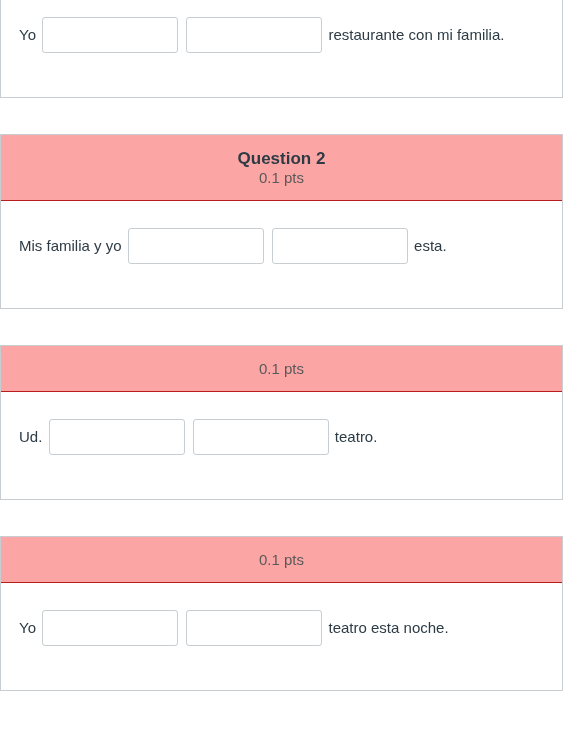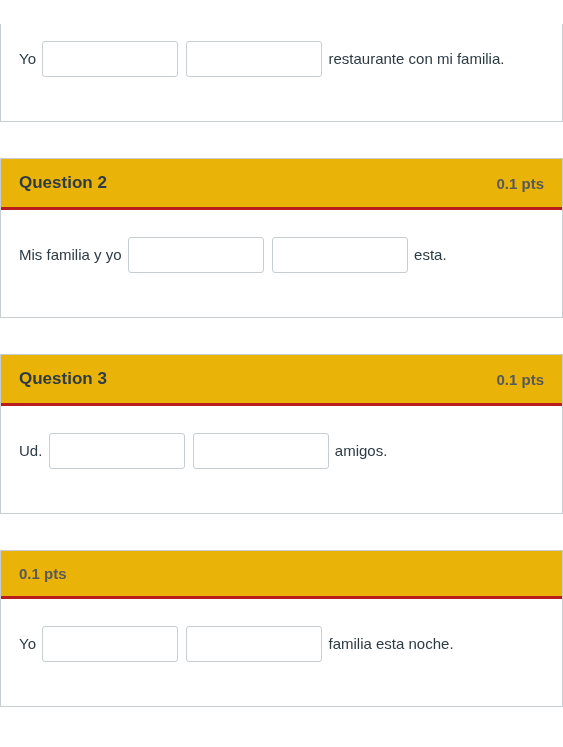--- a/index.html
+++ b/index.html
@@ -9,38 +9,38 @@
   width: 563px;
   color: #2d3b45;
 }
 .question-block {
   border: 1px solid #c7cdd1;
   margin-bottom: 36px;
   background: #fff;
 }
 .question-block.first {
   border-top: none;
-  margin-top: 24px;
 }
 .question-header {
-  background: #eab308;
-  border-bottom: 3px solid #b91c1c;
+  background: #fca5a5;
+  border-bottom: 1px solid #b91c1c;
   padding: 14px 18px;
   display: flex;
   justify-content: space-between;
   align-items: center;
+  flex-direction: column;
 }
 .question-title {
   font-size: 17px;
   font-weight: 700;
   color: #2d3b45;
 }
 .question-points {
   font-size: 15px;
-  font-weight: 700;
+  font-weight: 400;
   color: #595959;
 }
 .question-body {
   padding: 26px 18px 44px 18px;
   font-size: 15px;
   color: #2d3b45;
   line-height: 36px;
 }
 .question-block.first .question-body {
   padding: 16px 18px 44px 18px;
@@ -79,34 +79,33 @@
   <div class="question-body">
     <span class="sentence-part">Mis familia y yo</span>
     <input class="blank-input" type="text" style="">
     <input class="blank-input" type="text" style="">
     <span class="sentence-part">esta.</span>
   </div>
 </div>
 
 <div class="question-block">
   <div class="question-header">
-    <span class="question-title">Question 3</span>
     <span class="question-points">0.1 pts</span>
   </div>
   <div class="question-body">
     <span class="sentence-part">Ud.</span>
     <input class="blank-input" type="text" style="">
     <input class="blank-input" type="text" style="">
-    <span class="sentence-part">amigos.</span>
+    <span class="sentence-part">teatro.</span>
   </div>
 </div>
 
 <div class="question-block">
   <div class="question-header">
     <span class="question-points">0.1 pts</span>
   </div>
   <div class="question-body">
     <span class="sentence-part">Yo</span>
     <input class="blank-input" type="text" style="">
     <input class="blank-input" type="text" style="">
-    <span class="sentence-part">familia esta noche.</span>
+    <span class="sentence-part">teatro esta noche.</span>
   </div>
 </div>
 
 </body></html>

